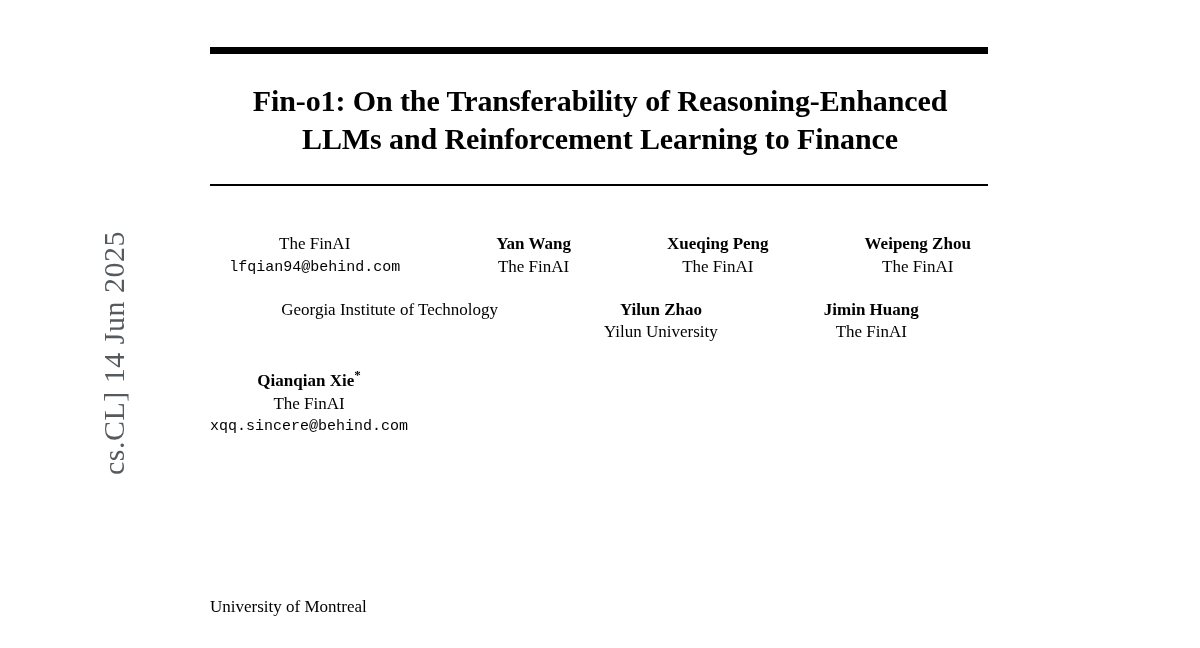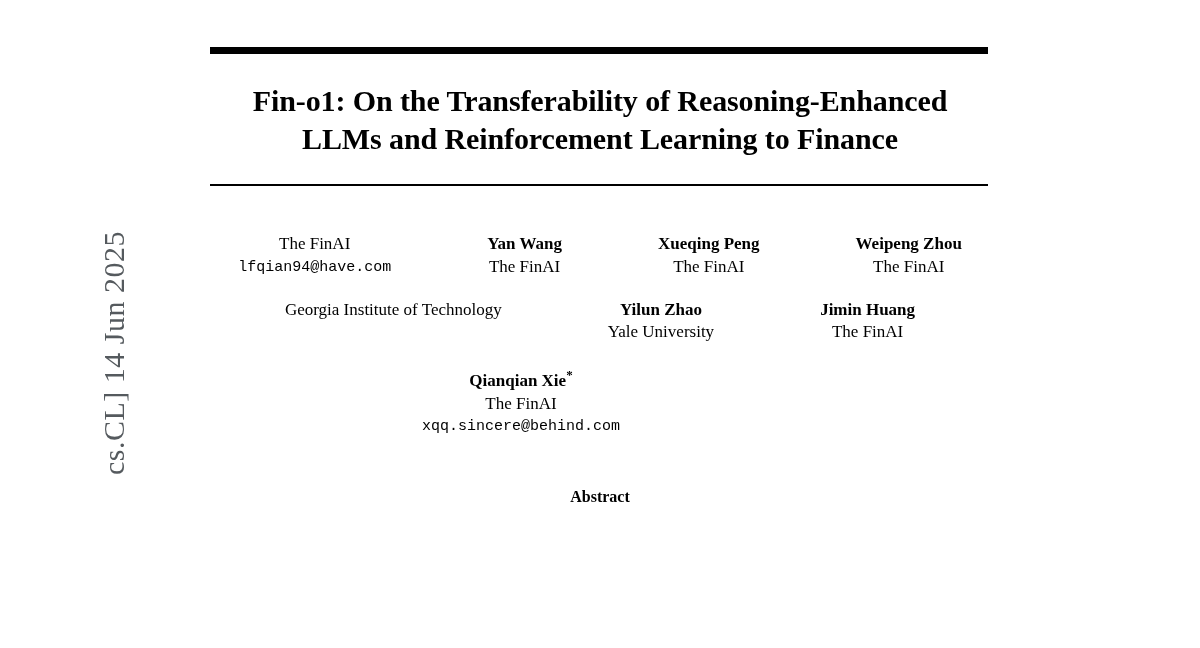--- a/index.html
+++ b/index.html
@@ -67,21 +67,21 @@
     margin-top: 47px;
   }
 
   .author-row {
     display: flex;
     justify-content: center;
     align-items: flex-start;
   }
   .author-row.row1 { gap: 96px; }
   .author-row.row2 { margin-top: 20px; gap: 106px; }
-  .author-row.row3 { margin-top: 22px; gap: 158px; }
+  .author-row.row3 { margin-top: 22px; gap: 158px; flex-direction: column; }
 
   .author {
     text-align: center;
     line-height: 1.34;
   }
   .author .name {
     font-size: 17px;
     font-weight: bold;
   }
   .author .name .star {
@@ -125,21 +125,21 @@
 
   <div class="title">Fin-o1: On the Transferability of Reasoning-Enhanced LLMs and Reinforcement Learning to Finance</div>
 
   <div class="rule-bottom"></div>
 
   <div class="authors">
 
     <div class="author-row row1">
       <div class="author">
         <div class="affil">The FinAI</div>
-        <div class="email">lfqian94@have.com</div>
+        <div class="email">lfqian94@behind.com</div>
       </div>
       <div class="author">
         <div class="name">Yan Wang</div>
         <div class="affil">The FinAI</div>
       </div>
       <div class="author">
         <div class="name">Xueqing Peng</div>
         <div class="affil">The FinAI</div>
       </div>
       <div class="author">
@@ -147,35 +147,36 @@
         <div class="affil">The FinAI</div>
       </div>
     </div>
 
     <div class="author-row row2">
       <div class="author">
         <div class="affil">Georgia Institute of Technology</div>
       </div>
       <div class="author">
         <div class="name">Yilun Zhao</div>
-        <div class="affil">Yale University</div>
+        <div class="affil">Yilun University</div>
       </div>
       <div class="author">
         <div class="name">Jimin Huang</div>
         <div class="affil">The FinAI</div>
       </div>
     </div>
 
     <div class="author-row row3">
       <div class="author">
         <div class="name"><span>Qianqian Xie</span><span class="star">*</span></div>
         <div class="affil">The FinAI</div>
         <div class="email">xqq.sincere@behind.com</div>
       </div>
       <div class="author">
+        <div class="affil">University of Montreal</div>
       </div>
     </div>
 
   </div>
 
   <div class="abstract-head">Abstract</div>
 
 
 </div>
 

